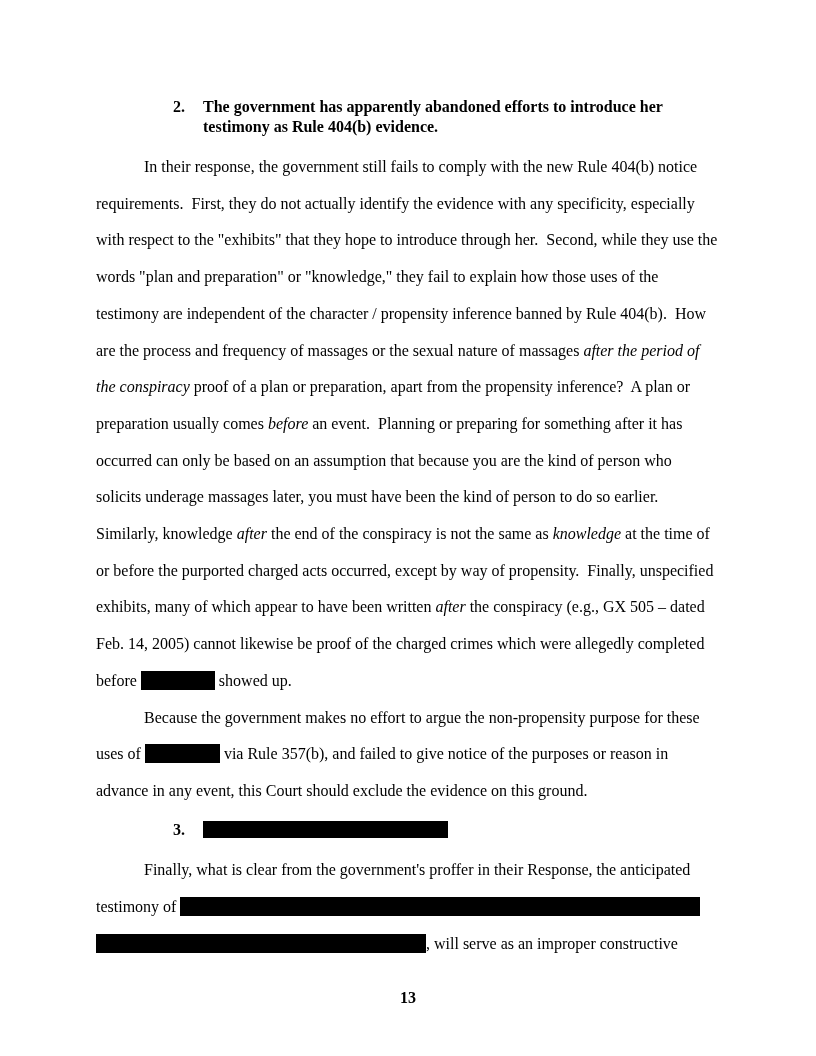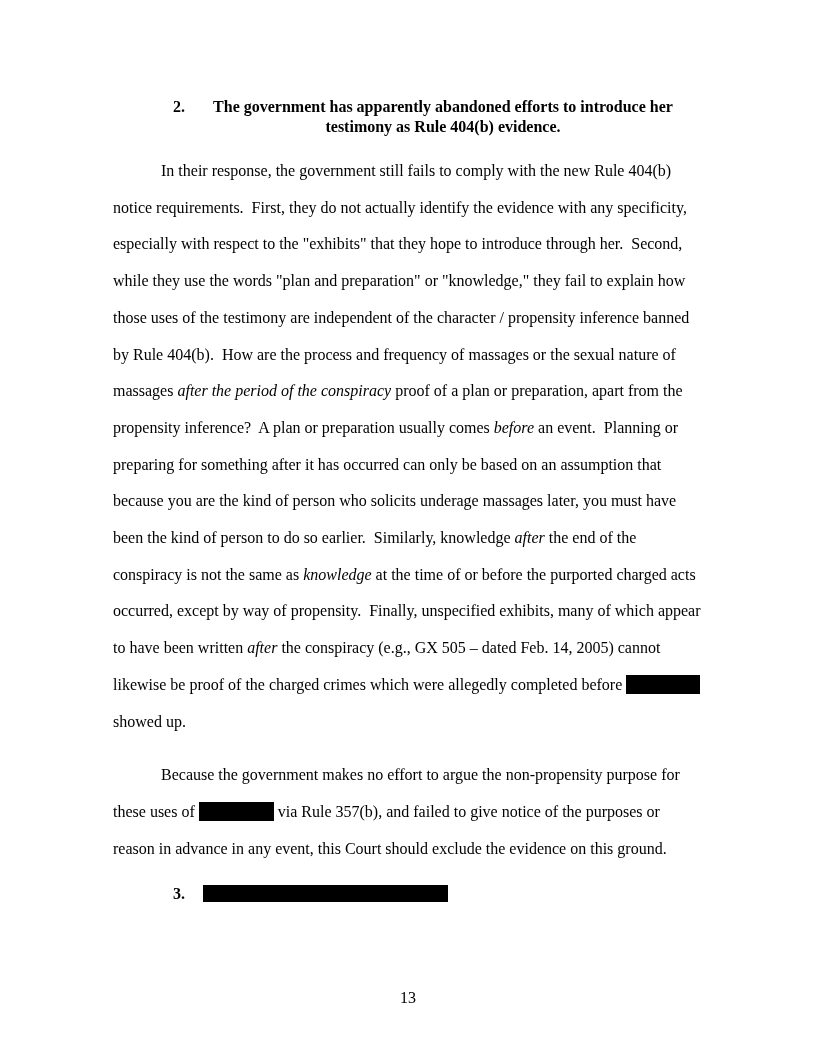--- a/index.html
+++ b/index.html
@@ -28,24 +28,23 @@
   .heading.h3 {
     margin-top: 10px;
   }
   .h-num {
     width: 30px;
     flex: none;
   }
   .h-body {
     max-width: 480px;
     white-space: pre-wrap;
-    text-align: center;
   }
   .para {
-    margin: 17px;
+    margin: 0;
     line-height: 36.7px;
     text-indent: 48px;
     white-space: pre-wrap;
     text-align: left;
   }
   .italic { font-style: italic; }
   .redaction {
     display: inline-block;
     background: #000000;
     height: 19px;
@@ -55,20 +54,21 @@
     height: 17px;
     vertical-align: -3px;
   }
   .page-num {
     position: absolute;
     left: 0;
     right: 0;
     bottom: 50px;
     text-align: center;
     line-height: 16px;
+    font-weight: bold;
   }
 </style>
 </head>
 <body>
 
 <div class="page">
 
   <div class="heading h2">
     <span class="h-num">2.</span>
     <span class="h-body">The government has apparently abandoned efforts to introduce her testimony as Rule 404(b) evidence.</span>
@@ -76,16 +76,17 @@
 
   <p class="para"><span>In their response, the government still fails to comply with the new Rule 404(b) notice requirements.  First, they do not actually identify the evidence with any specificity, especially with respect to the "exhibits" that they hope to introduce through her.  Second, while they use the words "plan and preparation" or "knowledge," they fail to explain how those uses of the testimony are independent of the character / propensity inference banned by Rule 404(b).  How are the process and frequency of massages or the sexual nature of massages </span><span class="italic">after the period of the conspiracy</span><span> proof of a plan or preparation, apart from the propensity inference?  A plan or preparation usually comes </span><span class="italic">before</span><span> an event.  Planning or preparing for something after it has occurred can only be based on an assumption that because you are the kind of person who solicits underage massages later, you must have been the kind of person to do so earlier.  Similarly, knowledge </span><span class="italic">after</span><span> the end of the conspiracy is not the same as </span><span class="italic">knowledge</span><span> at the time of or before the purported charged acts occurred, except by way of propensity.  Finally, unspecified exhibits, many of which appear to have been written </span><span class="italic">after</span><span> the conspiracy (e.g., GX 505 – dated Feb. 14, 2005) cannot likewise be proof of the charged crimes which were allegedly completed before </span><span class="redaction" style="width: 74px;"></span><span> showed up.</span></p>
 
   <p class="para"><span>Because the government makes no effort to argue the non-propensity purpose for these uses of </span><span class="redaction" style="width: 75px;"></span><span> via Rule 357(b), and failed to give notice of the purposes or reason in advance in any event, this Court should exclude the evidence on this ground.</span></p>
 
   <div class="heading h3">
     <span class="h-num">3.</span>
     <span class="h-body"><span class="redaction" style="width: 245px;"></span></span>
   </div>
 
+  <p class="para"><span>Finally, what is clear from the government's proffer in their Response, the anticipated testimony of </span><span class="redaction" style="width: 520px;"></span><span> </span><span class="redaction" style="width: 330px;"></span><span>, will serve as an improper constructive</span></p>
 
   <div class="page-num">13</div>
 
 </div>
 
 </body></html>

